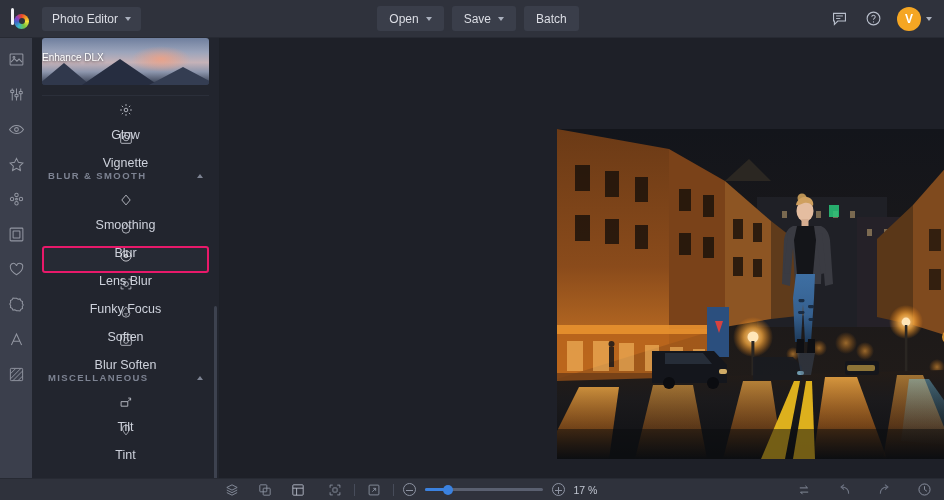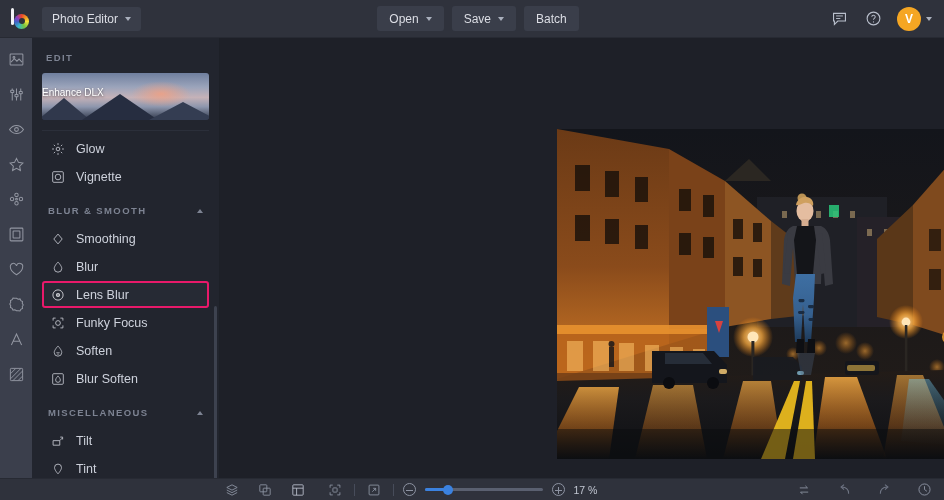--- a/index.html
+++ b/index.html
@@ -87,21 +87,21 @@
   .promo .pk3 { right:-8px; border-width:0 34px 18px 34px; border-color:transparent transparent #343d52 transparent;}
   .promo .glow { position:absolute; right:18px; top:8px; width:60px;height:26px; border-radius:50%;
                  background: radial-gradient(ellipse at center, rgba(240,160,130,.85), rgba(240,160,130,0) 70%); }
   .promo-label { position:absolute; left:0; top:14px; color:#fff; font-size:10px; z-index:3;
                  text-shadow: 0 1px 3px rgba(0,0,0,.6); }
   .sep { height:1px; background:#2b2f3a; margin: 4px 0; }
 
   .menu-item {
     height: 27px; display:flex; align-items:center; gap:11px; padding: 0 6px;
     color:#ced2dc; font-size:12.5px; cursor:pointer; border-radius:3px;
-    border:2px solid transparent; margin: 1px 0;
+    border:2px solid transparent; margin: 1px 0; flex-direction: column;
   }
   .menu-item.active { border-color:#e8196a; background:#262a34; }
   .mi-icon { width:15px; height:15px; flex:0 0 15px; display:flex;align-items:center;justify-content:center; opacity:.85;}
   .group-head {
     display:flex; align-items:center; justify-content:space-between;
     color:#7d8392; font-size:9.5px; letter-spacing:1.4px; padding:14px 6px 8px 6px; font-weight:600; cursor:pointer;
   }
   .chev-up { width:0;height:0;border-left:3.5px solid transparent;border-right:3.5px solid transparent;
              border-bottom:4px solid #7d8392; }
   .pscroll { position:absolute; right:2px; top:268px; width:3px; height:200px; background:#3d424f; border-radius:2px; cursor:pointer;}
@@ -247,21 +247,20 @@
       <div class="rail-item">
         <svg width="17" height="17" viewBox="0 0 20 20" fill="none" stroke="#c8ccd6" stroke-width="1.1">
           <rect x="2.8" y="2.8" width="14.4" height="14.4" rx="1"></rect>
           <path d="M3 9l6-6M3 15l12-12M6 17l11-11M12 17l5-5"></path>
         </svg>
       </div>
     </div>
 
     <div class="panel">
       <div class="panel-inner">
-        <div class="panel-head">EDIT</div>
 
         <div class="promo">
           <div class="glow"></div>
           <div class="pk1"></div>
           <div class="pk2"></div>
           <div class="pk3"></div>
           <div class="promo-label">Enhance DLX</div>
         </div>
 
         <div class="sep"></div>

